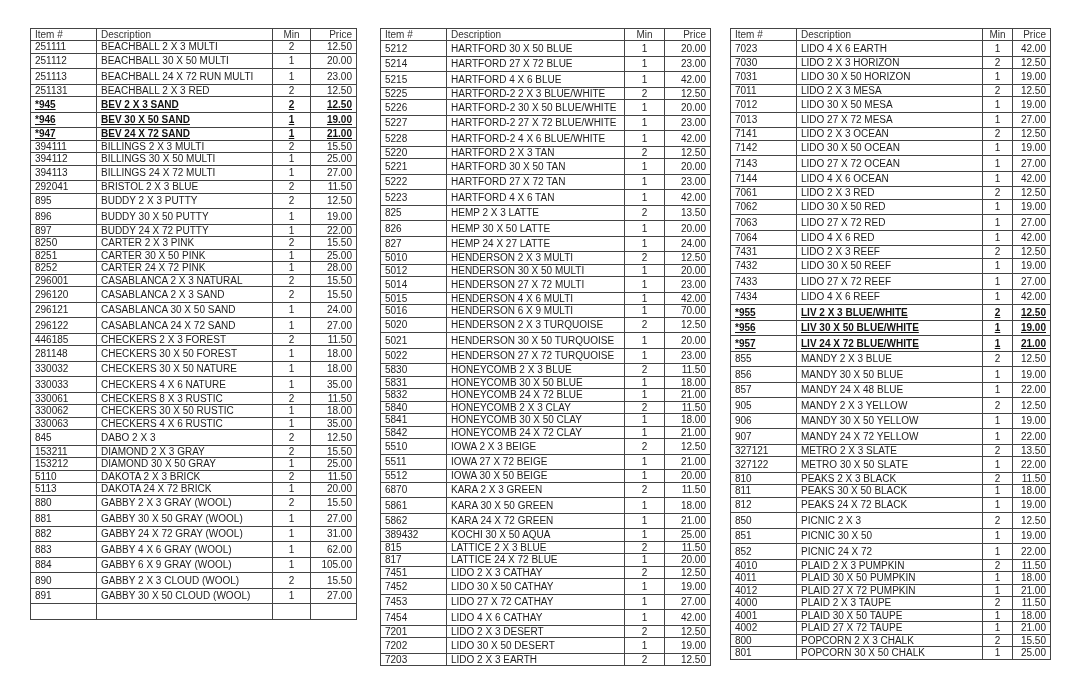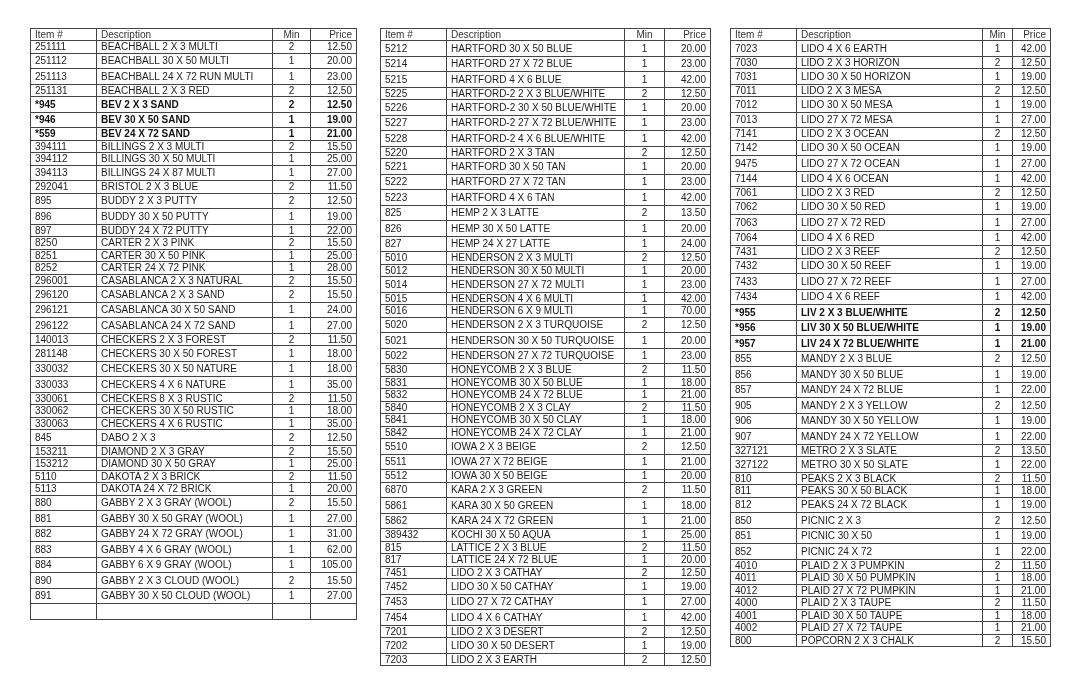--- a/index.html
+++ b/index.html
@@ -5,21 +5,21 @@
   html, body { margin: 0; padding: 0; background: #ffffff; }
   body { width: 1080px; height: 675px; overflow: hidden; position: relative;
          font-family: "Liberation Sans", sans-serif; color: #222; }
   .tbl { position: absolute; top: 28px; border-collapse: collapse; table-layout: fixed;
          font-size: 10px; }
   .tbl td, .tbl th { border: 1px solid #444; padding: 0 4px; white-space: nowrap; overflow: hidden;
                      font-weight: normal; text-align: left; }
   .tbl th { height: 11px; color: #333; }
   .tbl td.c-min, .tbl th.c-min { text-align: center; }
   .tbl td.c-price, .tbl th.c-price { text-align: right; }
-  .tbl tr.bold td { font-weight: bold; color: #111; }
+  .tbl tr.bold td { font-weight: bold; color: #111; text-decoration: underline; }
   .tbl tr.short td { height: 11.5px; }
   .tbl tr.tall td { height: 14.5px; }
   #t1 { left: 30px; width: 326px; }
   #t2 { left: 380px; width: 330px; }
   #t3 { left: 730px; width: 320px; }
 </style>
 </head>
 <body>
 
 <table class="tbl" id="t1">
@@ -68,40 +68,40 @@
         <td class="c-min">2</td>
         <td class="c-price">12.50</td>
       </tr>
       <tr class="tall bold">
         <td>*946</td>
         <td>BEV 30 X 50 SAND</td>
         <td class="c-min">1</td>
         <td class="c-price">19.00</td>
       </tr>
       <tr class="short bold">
-        <td>*559</td>
+        <td>*947</td>
         <td>BEV 24 X 72 SAND</td>
         <td class="c-min">1</td>
         <td class="c-price">21.00</td>
       </tr>
       <tr class="short">
         <td>394111</td>
         <td>BILLINGS 2 X 3 MULTI</td>
         <td class="c-min">2</td>
         <td class="c-price">15.50</td>
       </tr>
       <tr class="short">
         <td>394112</td>
         <td>BILLINGS 30 X 50 MULTI</td>
         <td class="c-min">1</td>
         <td class="c-price">25.00</td>
       </tr>
       <tr class="tall">
         <td>394113</td>
-        <td>BILLINGS 24 X 87 MULTI</td>
+        <td>BILLINGS 24 X 72 MULTI</td>
         <td class="c-min">1</td>
         <td class="c-price">27.00</td>
       </tr>
       <tr class="short">
         <td>292041</td>
         <td>BRISTOL 2 X 3 BLUE</td>
         <td class="c-min">2</td>
         <td class="c-price">11.50</td>
       </tr>
       <tr class="tall">
@@ -158,21 +158,21 @@
         <td class="c-min">1</td>
         <td class="c-price">24.00</td>
       </tr>
       <tr class="tall">
         <td>296122</td>
         <td>CASABLANCA 24 X 72 SAND</td>
         <td class="c-min">1</td>
         <td class="c-price">27.00</td>
       </tr>
       <tr class="short">
-        <td>140013</td>
+        <td>446185</td>
         <td>CHECKERS 2 X 3 FOREST</td>
         <td class="c-min">2</td>
         <td class="c-price">11.50</td>
       </tr>
       <tr class="tall">
         <td>281148</td>
         <td>CHECKERS 30 X 50 FOREST</td>
         <td class="c-min">1</td>
         <td class="c-price">18.00</td>
       </tr>
@@ -628,21 +628,21 @@
         <td class="c-min">2</td>
         <td class="c-price">12.50</td>
       </tr>
       <tr class="tall">
         <td>7142</td>
         <td>LIDO 30 X 50 OCEAN</td>
         <td class="c-min">1</td>
         <td class="c-price">19.00</td>
       </tr>
       <tr class="tall">
-        <td>9475</td>
+        <td>7143</td>
         <td>LIDO 27 X 72 OCEAN</td>
         <td class="c-min">1</td>
         <td class="c-price">27.00</td>
       </tr>
       <tr class="tall">
         <td>7144</td>
         <td>LIDO 4 X 6 OCEAN</td>
         <td class="c-min">1</td>
         <td class="c-price">42.00</td>
       </tr>
@@ -719,21 +719,21 @@
         <td class="c-price">12.50</td>
       </tr>
       <tr class="tall">
         <td>856</td>
         <td>MANDY 30 X 50 BLUE</td>
         <td class="c-min">1</td>
         <td class="c-price">19.00</td>
       </tr>
       <tr class="tall">
         <td>857</td>
-        <td>MANDY 24 X 72 BLUE</td>
+        <td>MANDY 24 X 48 BLUE</td>
         <td class="c-min">1</td>
         <td class="c-price">22.00</td>
       </tr>
       <tr class="tall">
         <td>905</td>
         <td>MANDY 2 X 3 YELLOW</td>
         <td class="c-min">2</td>
         <td class="c-price">12.50</td>
       </tr>
       <tr class="tall">
@@ -830,15 +830,21 @@
         <td>4002</td>
         <td>PLAID 27 X 72 TAUPE</td>
         <td class="c-min">1</td>
         <td class="c-price">21.00</td>
       </tr>
       <tr class="short">
         <td>800</td>
         <td>POPCORN 2 X 3 CHALK</td>
         <td class="c-min">2</td>
         <td class="c-price">15.50</td>
+      </tr>
+      <tr class="short">
+        <td>801</td>
+        <td>POPCORN 30 X 50 CHALK</td>
+        <td class="c-min">1</td>
+        <td class="c-price">25.00</td>
       </tr>
     </tbody>
 </table>
 
 </body></html>

